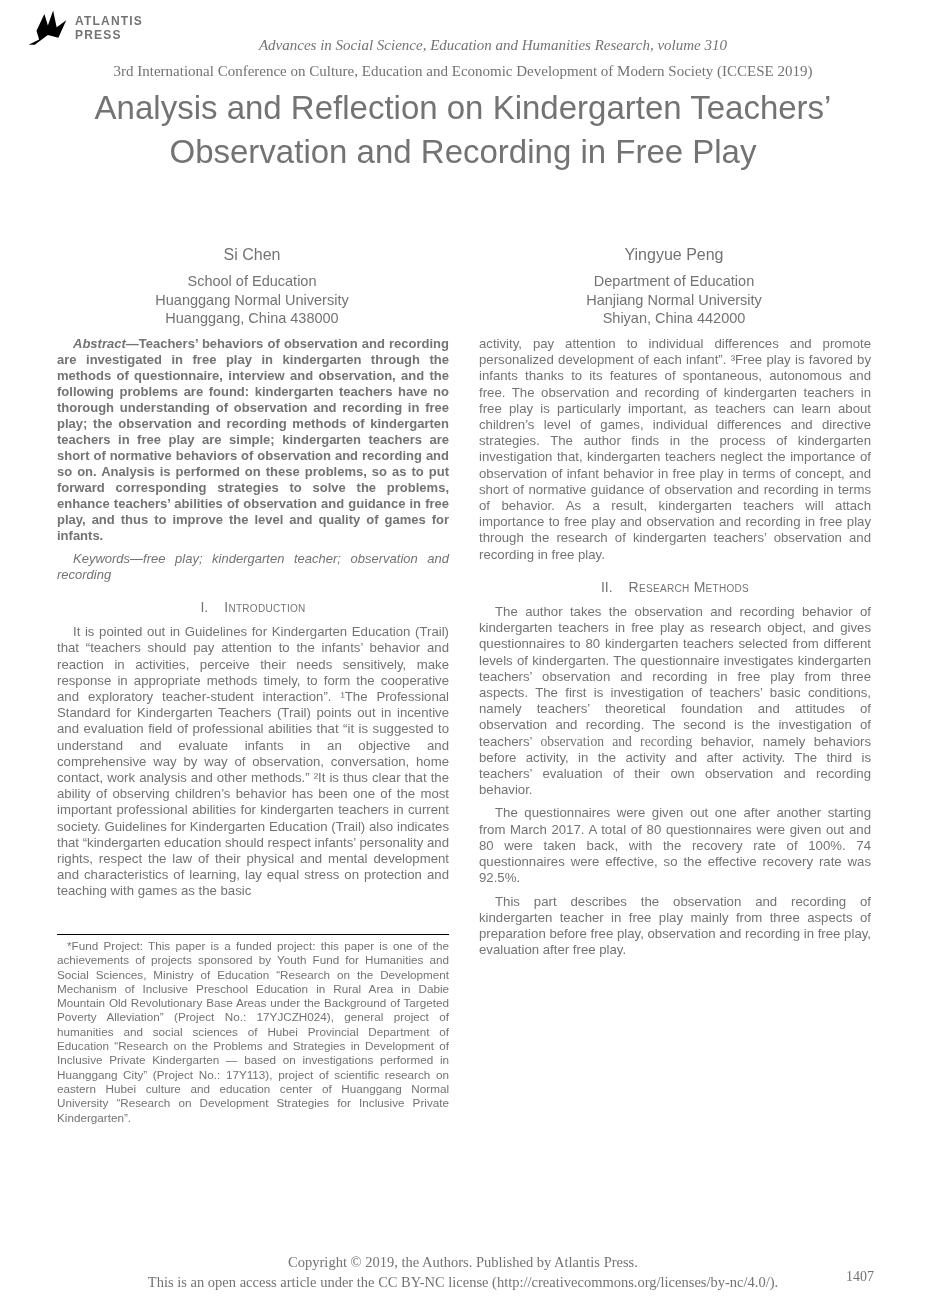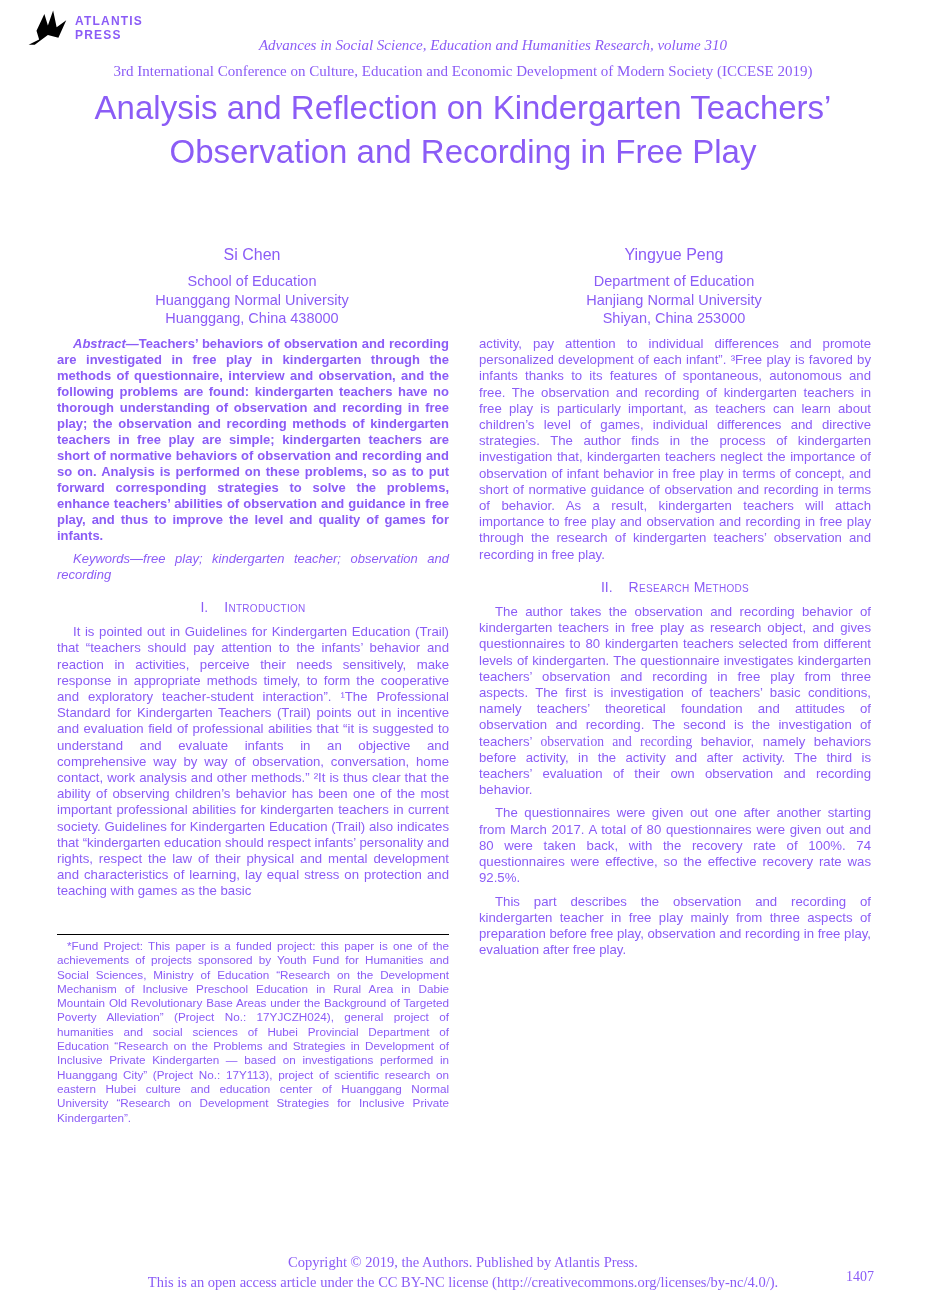--- a/index.html
+++ b/index.html
@@ -4,21 +4,21 @@
 <title>Paper Page</title>
 <style>
   * { margin: 0; padding: 0; box-sizing: border-box; }
   html, body { background: #ffffff; }
   .page {
     position: relative;
     width: 926px;
     height: 1309px;
     margin: 0 auto;
     background: #ffffff;
-    color: #8b5cf6;
+    color: #737373;
     font-family: "Liberation Sans", sans-serif;
     overflow: hidden;
   }
 
   
   .logo {
     position: absolute;
     left: 26px;
     top: 8px;
     display: flex;
@@ -166,21 +166,21 @@
   <div class="author-block author-left">
     <div class="author-name">Si Chen</div>
     <div class="author-aff">School of Education</div>
     <div class="author-aff">Huanggang Normal University</div>
     <div class="author-aff">Huanggang, China 438000</div>
   </div>
   <div class="author-block author-right">
     <div class="author-name">Yingyue Peng</div>
     <div class="author-aff">Department of Education</div>
     <div class="author-aff">Hanjiang Normal University</div>
-    <div class="author-aff">Shiyan, China 253000</div>
+    <div class="author-aff">Shiyan, China 442000</div>
   </div>
 
   <div class="col col-left">
     <p class="abstract"><span class="abstract-label">Abstract</span><span>—Teachers’ behaviors of observation and recording are investigated in free play in kindergarten through the methods of questionnaire, interview and observation, and the following problems are found: kindergarten teachers have no thorough understanding of observation and recording in free play; the observation and recording methods of kindergarten teachers in free play are simple; kindergarten teachers are short of normative behaviors of observation and recording and so on. Analysis is performed on these problems, so as to put forward corresponding strategies to solve the problems, enhance teachers’ abilities of observation and guidance in free play, and thus to improve the level and quality of games for infants.</span></p>
 
     <p class="keywords"><span>Keywords</span><span>—free play; kindergarten teacher; observation and recording</span></p>
 
     <div class="section-heading"><span class="sec-num">I.</span><span class="sec-title">Introduction</span></div>
 
     <p class="body-par">It is pointed out in Guidelines for Kindergarten Education (Trail) that “teachers should pay attention to the infants’ behavior and reaction in activities, perceive their needs sensitively, make response in appropriate methods timely, to form the cooperative and exploratory teacher-student interaction”. ¹The Professional Standard for Kindergarten Teachers (Trail) points out in incentive and evaluation field of professional abilities that “it is suggested to understand and evaluate infants in an objective and comprehensive way by way of observation, conversation, home contact, work analysis and other methods.” ²It is thus clear that the ability of observing children’s behavior has been one of the most important professional abilities for kindergarten teachers in current society. Guidelines for Kindergarten Education (Trail) also indicates that “kindergarten education should respect infants’ personality and rights, respect the law of their physical and mental development and characteristics of learning, lay equal stress on protection and teaching with games as the basic</p>

